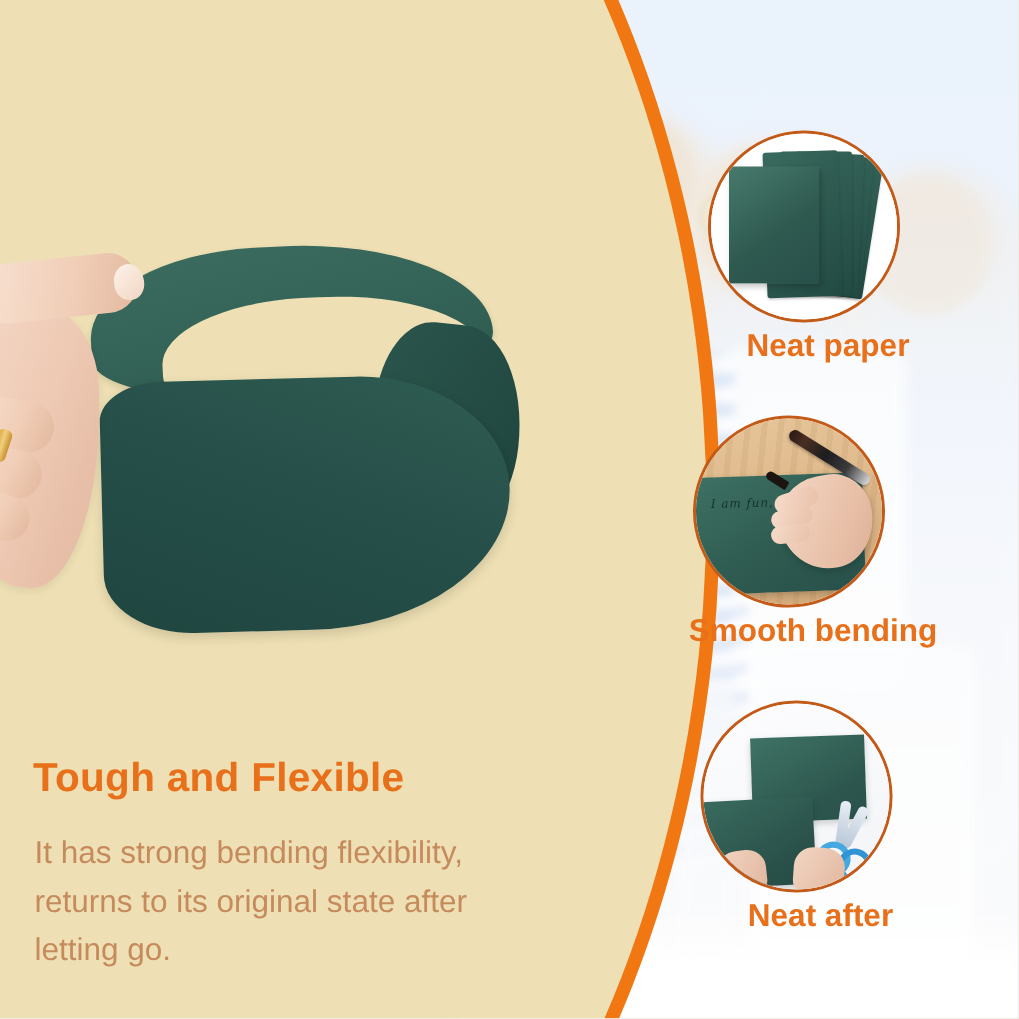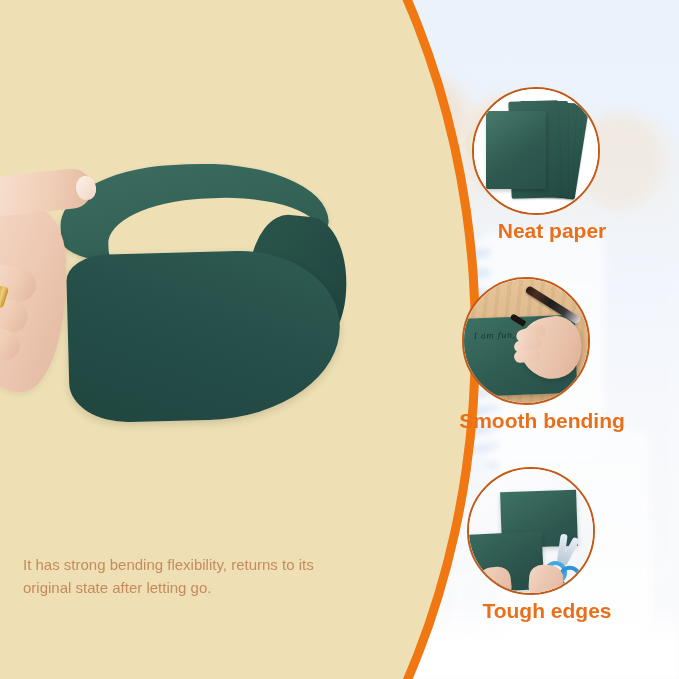--- a/index.html
+++ b/index.html
@@ -153,21 +153,21 @@
   }
 
   
   .hero-title{
     position:absolute; left:22px; top:503px;
     font-size:27px; font-weight:bold; color:#e8701a;
     letter-spacing:.2px; white-space:nowrap;
   }
   .hero-body{
     position:absolute; left:23px; top:553px; width:326px;
-    font-size:15px; line-height:1.55; color:#c58b5d;
+    font-size:21px; line-height:1.55; color:#c58b5d;
   }
 
   
   .main-title{
     position:absolute; left:284px; top:25px;
     font-size:38px; font-weight:bold; color:#ef6c17;
     letter-spacing:-.2px; white-space:nowrap;
   }
 
   
@@ -312,20 +312,21 @@
       <div class="finger f1"></div>
       <div class="nail"></div>
       <div class="finger f2"></div>
       <div class="finger f3"></div>
       <div class="finger f4"></div>
       <div class="ring"></div>
     </div>
   </div>
 
 
+  <div class="hero-title">Tough and Flexible</div>
   <div class="hero-body">It has strong bending flexibility, returns to its original state after letting go.</div>
 
   <div class="feature" id="feat1">
     <div class="circle">
       <div class="c1bg"></div>
       <div class="fan s1"></div>
       <div class="fan s2"></div>
       <div class="fan s3"></div>
       <div class="fan s4"></div>
       <div class="fan s5"></div>
@@ -356,16 +357,16 @@
       <div class="sheetB3"></div>
       <div class="sciss">
         <div class="sblade l"></div>
         <div class="sblade r"></div>
         <div class="shandle l"></div>
         <div class="shandle r"></div>
       </div>
       <div class="h3a"></div>
       <div class="h3b"></div>
     </div>
-    <div class="label">Tough edges</div>
+    <div class="label">Neat after</div>
   </div>
 
 </div>
 
 </body></html>

